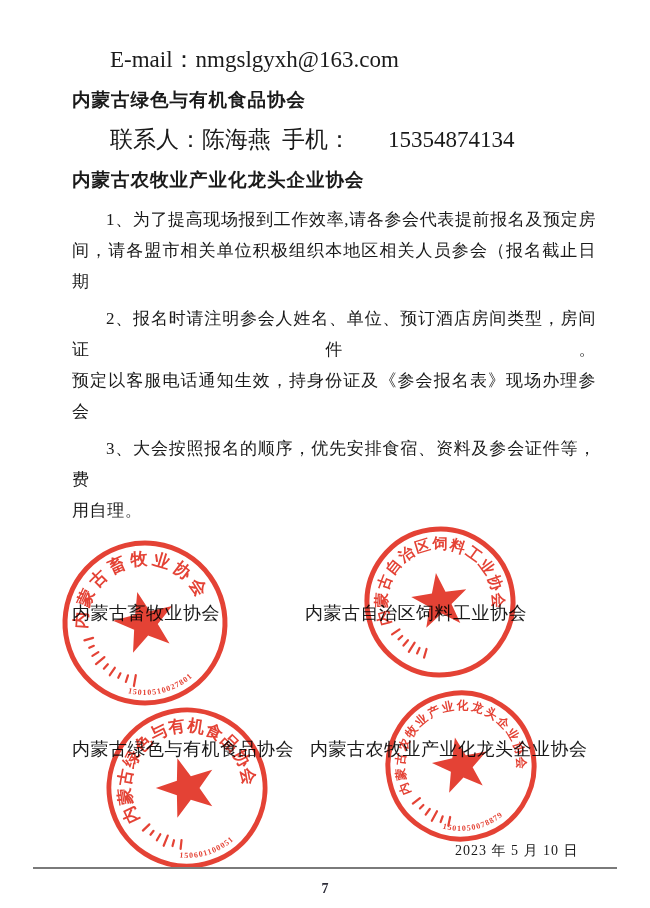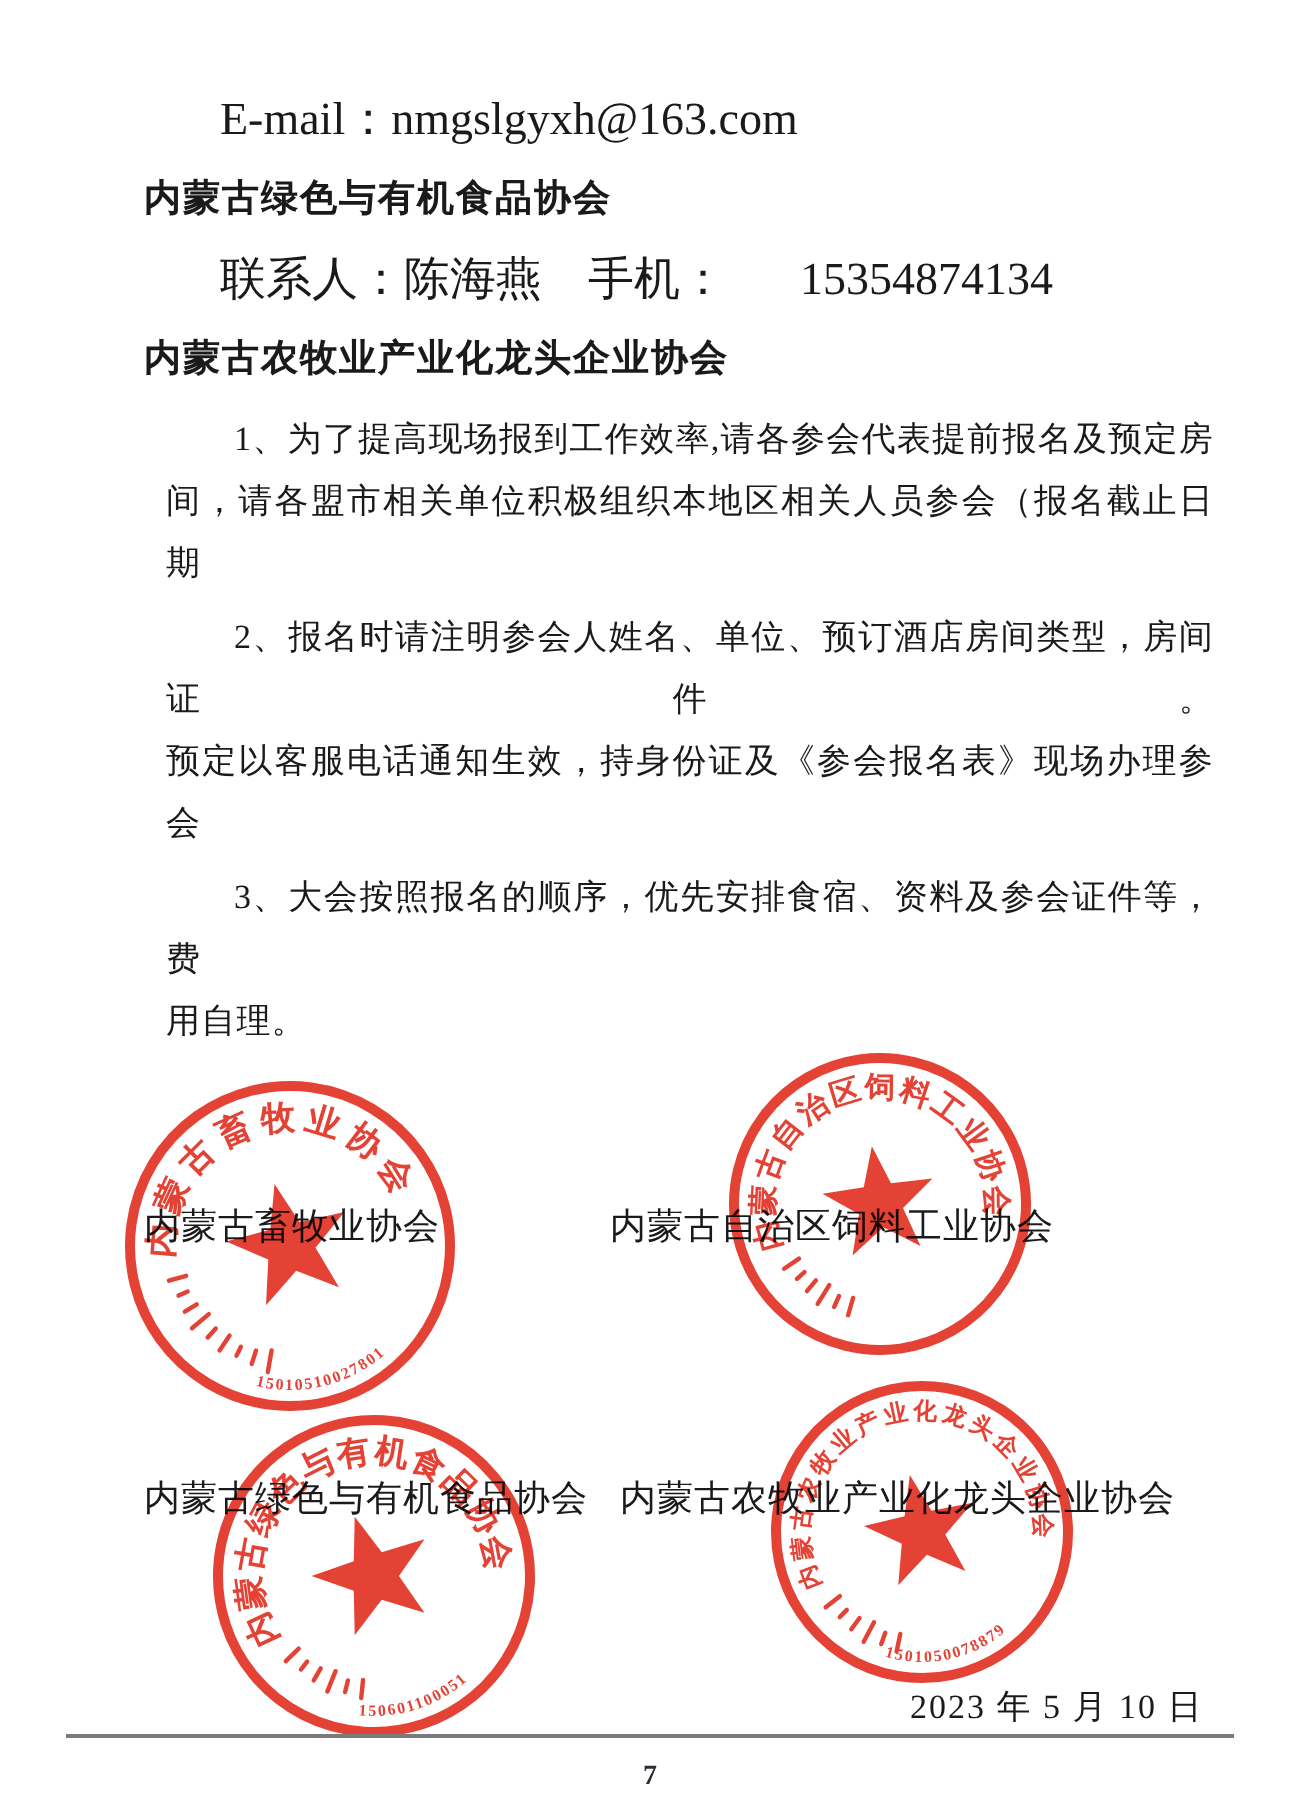--- a/index.html
+++ b/index.html
@@ -5,36 +5,36 @@
   html,body{margin:0;padding:0;}
   body{
     width:650px;height:908px;position:relative;overflow:hidden;
     background:#ffffff;color:#1a1a1a;
     font-family:"Liberation Serif","DejaVu Serif",serif;
   }
   .content{position:absolute;left:72px;top:40px;width:524px;}
   .toprow{height:40px;line-height:40px;font-size:23px;white-space:nowrap;}
   .indent{padding-left:38px;}
   .org-heading{font-weight:bold;font-size:18.5px;letter-spacing:1px;}
-  .gap-phone{margin-left:23px;}
+  .gap-phone{margin-left:11px;}
   .gap-number{margin-left:37px;text-align:center;}
   .section-title{font-weight:bold;font-size:19px;height:38px;line-height:38px;letter-spacing:1px;}
-  .para{font-size:17px;line-height:31px;letter-spacing:0.6px;margin:4px 0 6px 11px;width:524px;}
+  .para{font-size:17px;line-height:31px;letter-spacing:0.6px;margin:4px 0 6px 0;width:524px;}
   .para-line{text-align:justify;text-align-last:justify;}
   .para-line:last-child{text-align-last:left;}
   .para-line:first-child{text-indent:34px;}
   .sig-name{position:absolute;font-size:18px;letter-spacing:0.5px;white-space:nowrap;z-index:2;}
   .sig-a{left:72px;top:601px;}
   .sig-b{left:305px;top:601px;}
   .sig-c{left:72px;top:737px;}
   .sig-d{left:310px;top:737px;}
   .stamp{position:absolute;mix-blend-mode:multiply;opacity:0.93;z-index:3;}
   .stamp svg{display:block;}
   .stamp text{font-family:"Liberation Serif","DejaVu Serif",serif;font-weight:bold;}
-  .date-line{position:absolute;left:455px;top:842px;font-size:17px;letter-spacing:1px;white-space:nowrap;z-index:2;}
+  .date-line{position:absolute;left:455px;top:842px;font-size:14px;letter-spacing:1px;white-space:nowrap;z-index:2;}
   .footer-rule{position:absolute;left:33px;top:867px;width:584px;height:2px;background:#7a7a7a;z-index:4;}
   .page-number{position:absolute;left:0;top:881px;width:100%;text-align:center;
     font-size:14px;font-weight:bold;color:#2c2c38;z-index:4;}
 </style>
 </head>
 <body>
 
 <div class="content">
   <div class="toprow indent">E-mail：nmgslgyxh@163.com</div>
 

